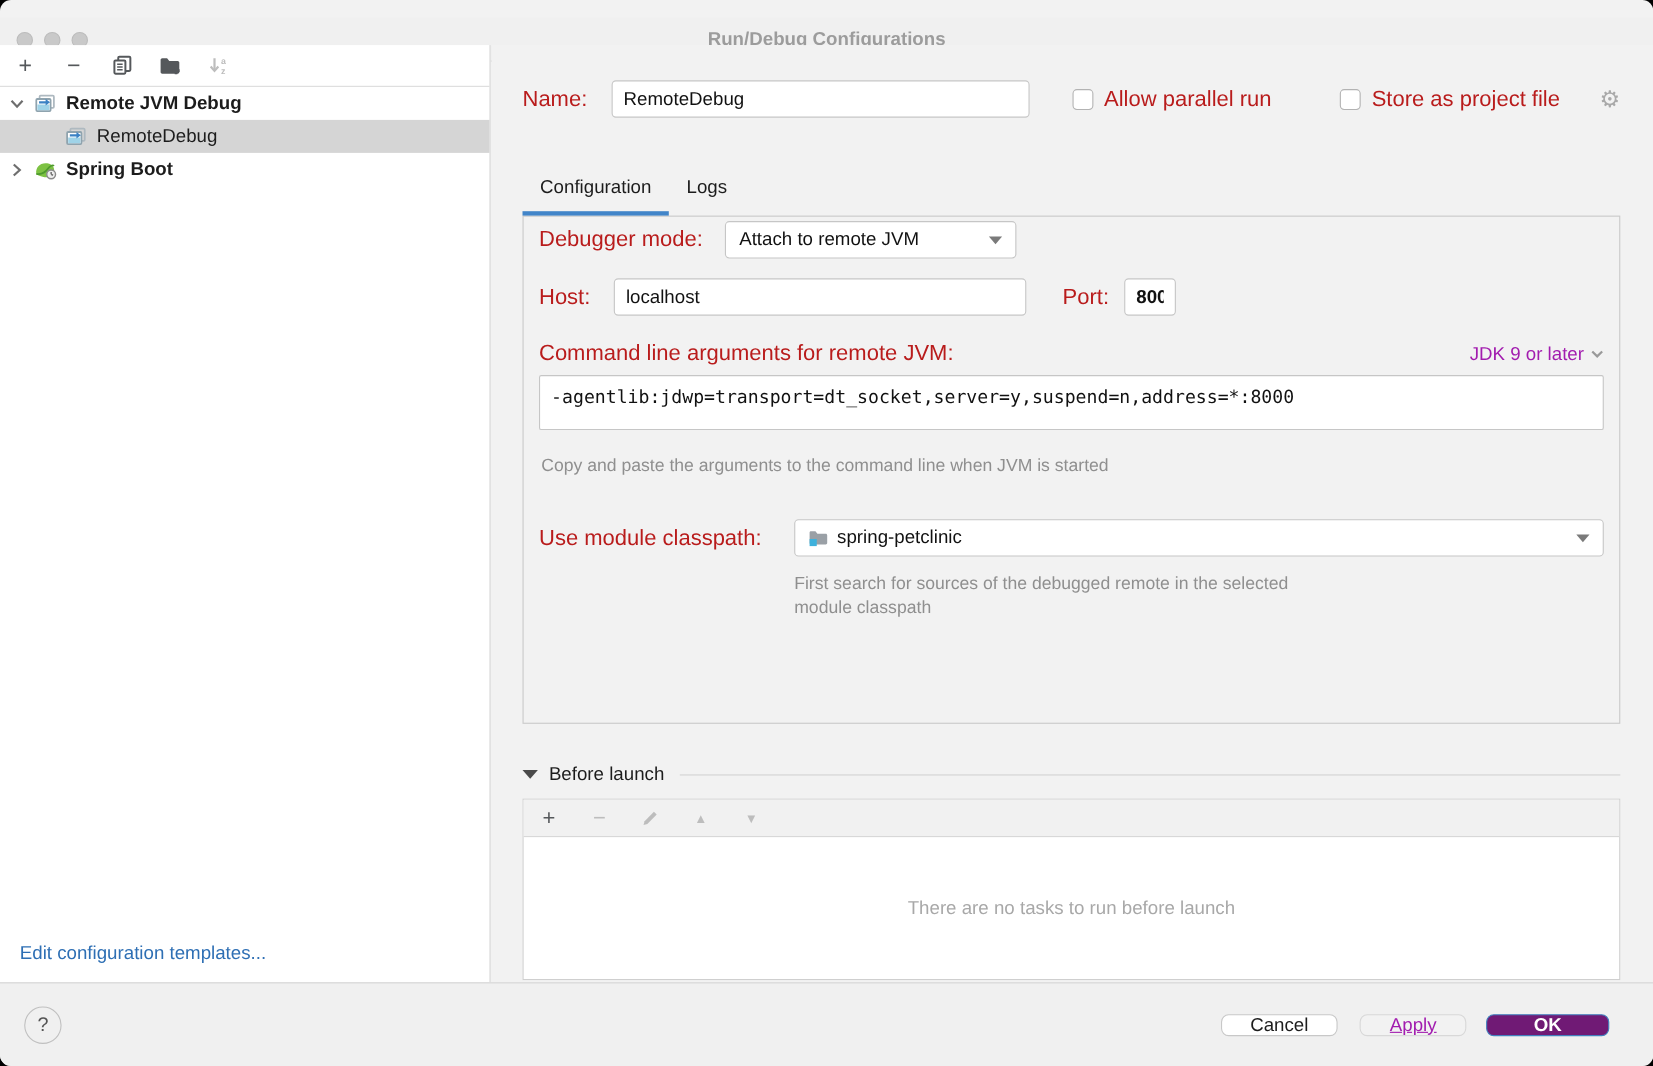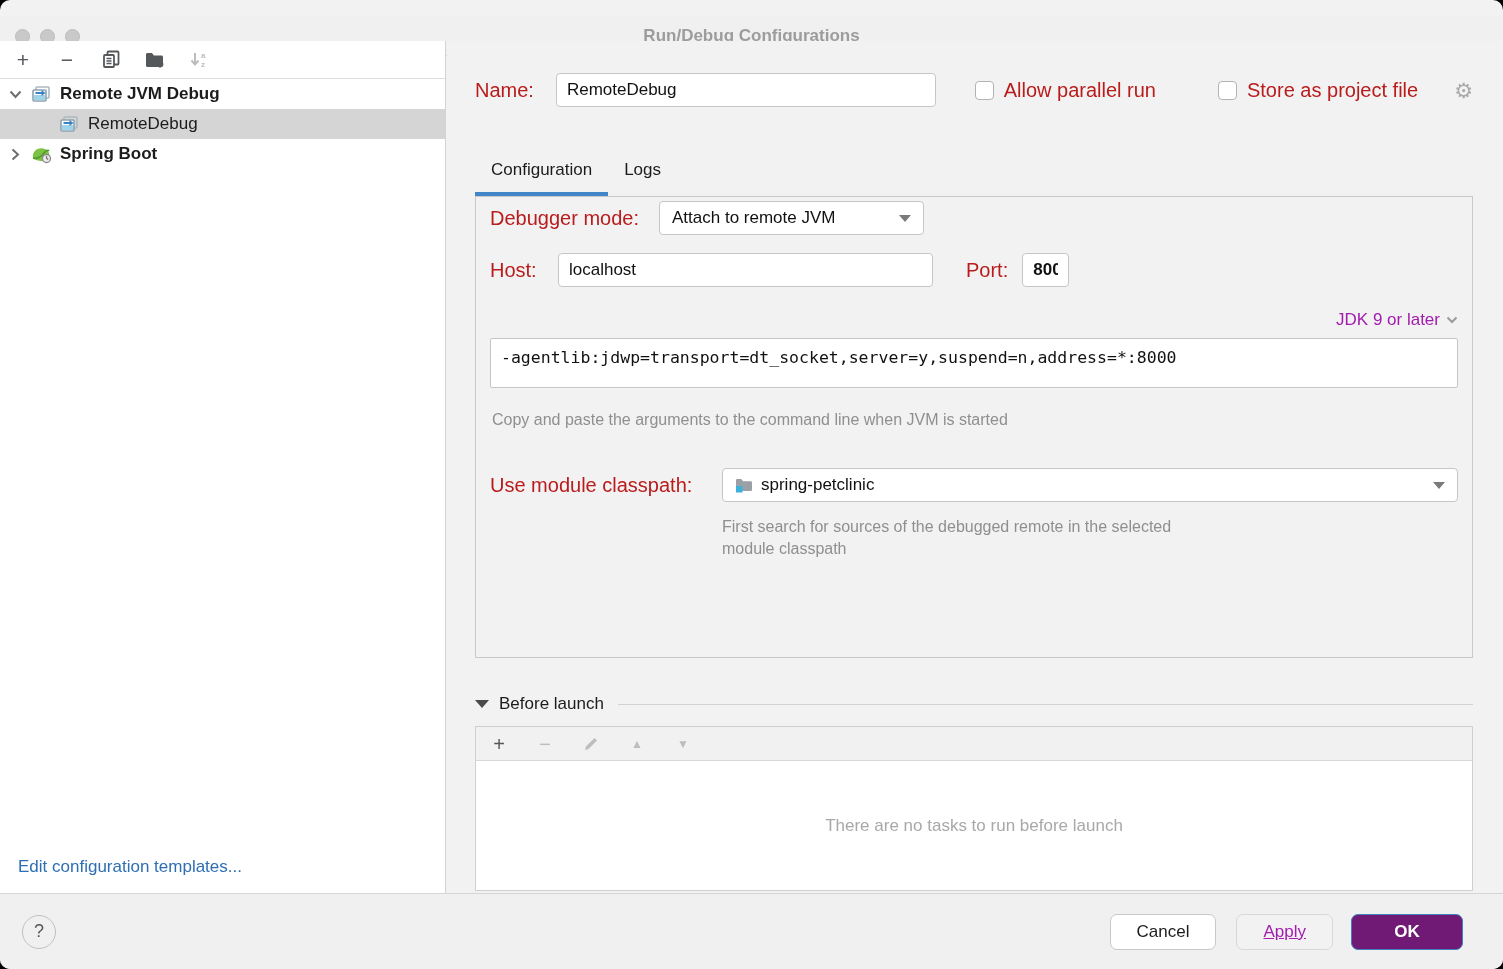--- a/index.html
+++ b/index.html
@@ -131,21 +131,21 @@
     background:#F0F0F0; border-top:1px solid #D5D5D5;
     display:flex; align-items:center; padding:0 40px 0 22px;
   }
   .help-btn {
     width:34px; height:34px; border-radius:50%; border:1.5px solid #C0C0C0;
     background:transparent; color:#555; font-size:18px; font-family:"Liberation Sans", sans-serif;
     display:flex; align-items:center; justify-content:center; cursor:pointer;
   }
   .footer .spacer { flex:1; }
   .btn {
-    height:36px; border-radius:7px; font-size:17px; padding:0 26px;
+    height:20px; border-radius:7px; font-size:17px; padding:0 26px;
     display:flex; align-items:center; justify-content:center; cursor:pointer;
     font-family:"Liberation Sans", sans-serif;
   }
   .btn-cancel { background:#fff; border:1px solid #C8C8C8; color:#1C1C1C; }
   .btn-apply { background:#F2F2F2; border:1px solid #D8D8D8; color:#a21caf; margin-left:20px;text-decoration:underline; }
   .btn-ok { background:#701a75; border:1px solid #4180BE; color:#fff; font-weight:700; margin-left:18px; min-width:112px; }
 
   svg { display:block; }
 </style>
 </head>
@@ -280,20 +280,21 @@
       </div>
 
       <div class="frow row-host">
         <span class="lbl lbl-host">Host:</span>
         <input class="txt-input host-input" type="text" value="localhost" style="">
         <span class="lbl lbl-port">Port:</span>
         <input class="txt-input port-input" type="text" value="8000" style="">
       </div>
 
       <div class="row-cmd-label">
+        <span class="lbl">Command line arguments for remote JVM:</span>
         <span class="jdk-link">
           <span>JDK 9 or later</span>
           <svg width="12" height="8" viewBox="0 0 12 8">
               <polyline points="1.5,1.5 6,6 10.5,1.5" fill="none" stroke="#9A9A9A" stroke-width="2"></polyline>
             </svg>
         </span>
       </div>
       <textarea class="cmd-box" spellcheck="false" style="">-agentlib:jdwp=transport=dt_socket,server=y,suspend=n,address=*:8000</textarea>
       <div class="hint cmd-hint">Copy and paste the arguments to the command line when JVM is started</div>
 

